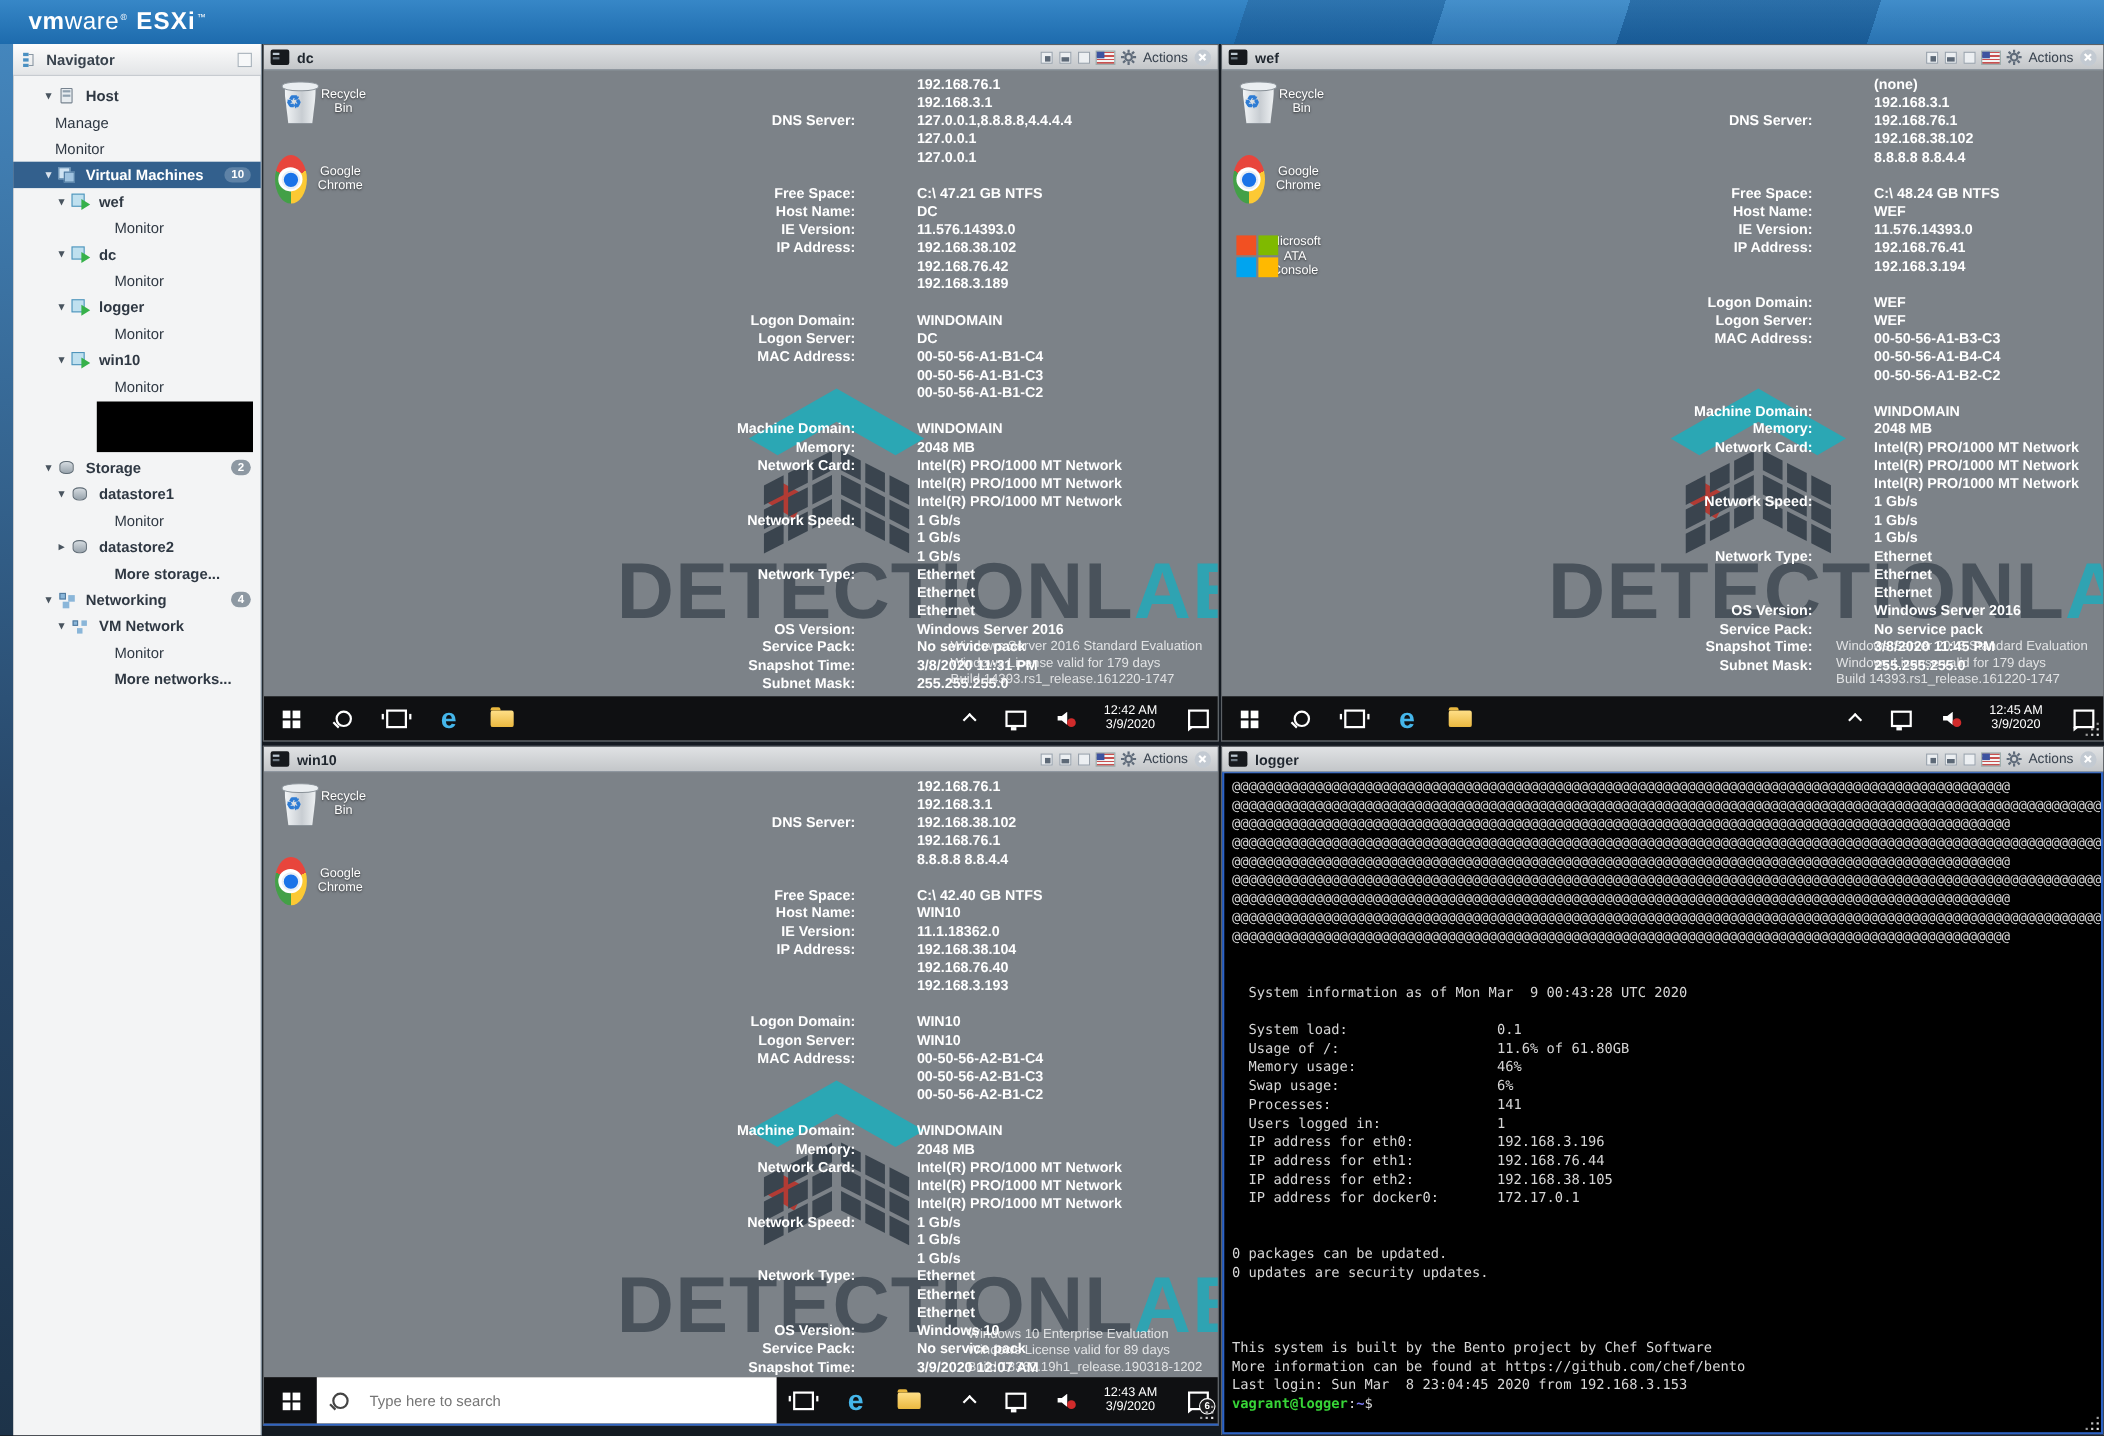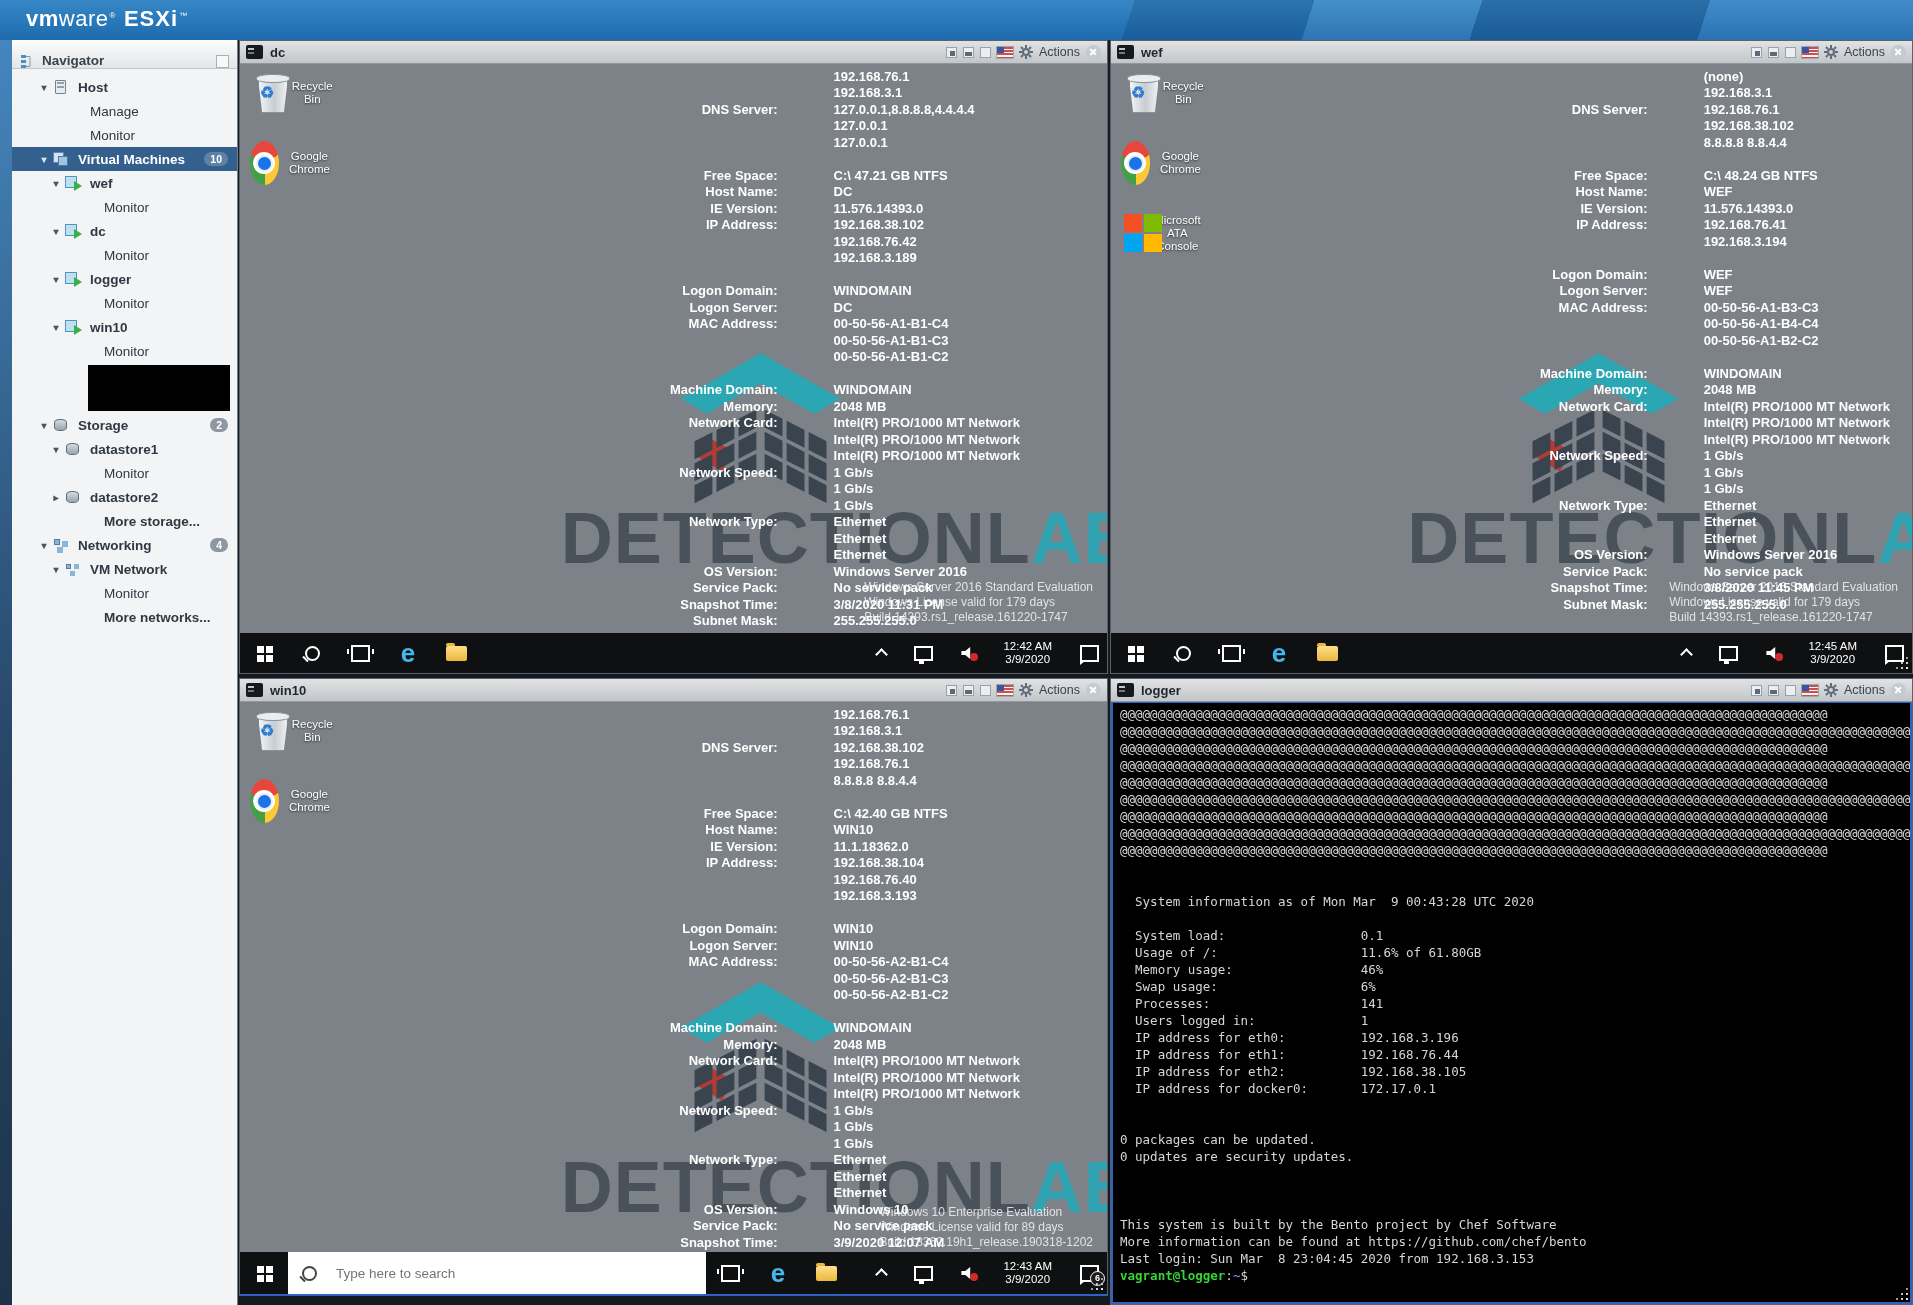--- a/index.html
+++ b/index.html
@@ -14,29 +14,29 @@
   .brand{position:absolute;left:26px;top:6px;color:#fff;font-size:22px;letter-spacing:.5px}
   .brand .bvm{font-weight:bold}
   .brand sup{font-size:8px;margin:0 8px 0 1px}
   .brand .besxi{font-weight:bold;letter-spacing:1px}
   
   .leftstrip{position:absolute;left:0;top:40px;width:12px;bottom:0;
              background:linear-gradient(180deg,#4486bd,#28486a 55%,#1d3349)}
   .sidebar{position:absolute;left:12px;top:40px;width:226px;bottom:0;background:#f3f4f5;
            border-right:1px solid #70808f;box-sizing:border-box;z-index:10}
   .sb-head{height:28px;background:linear-gradient(#fdfdfd,#e3e5e7);border-bottom:1px solid #c2c7cc;
-           display:flex;align-items:flex-end;padding:0 8px;gap:7px}
+           display:flex;align-items:center;padding:0 8px;gap:7px}
   .sb-title{font-weight:bold;font-size:13.5px;color:#39434e}
   .popout{margin-left:auto;width:11px;height:11px;border:1px solid #a8b2bb;background:#f7f8f9}
   .tree{padding-top:6px}
   .trow{display:flex;align-items:center;height:24px;font-size:13.5px;color:#2f3843;position:relative}
   .trow[data-variant~="b"]{font-weight:bold}
   .trow[data-variant~="p0"]{padding-left:24px}
   .trow[data-variant~="p1"]{padding-left:36px}
-  .trow[data-variant~="t1"]{padding-left:78px}
+  .trow[data-variant~="t1"]{padding-left:38px}
   .trow[data-variant~="t2"]{padding-left:92px}
   .trow[data-variant~="sel"]{background:#33608d;color:#fff}
   .trow[data-variant~="sel"] .caret{color:#dbe4ee}
   .trow[data-variant~="redacted"]{height:50px}
   .trow[data-variant~="redacted"]::after{content:"";position:absolute;left:76px;top:2px;width:142px;height:46px;background:#000}
   .caret{width:16px;text-align:center;font-size:10px;color:#49545f;flex:none}
   .caret:empty{display:none}
   .ticon{width:18px;height:16px;margin-right:8px;position:relative;flex:none}
   .ticon::before,.ticon::after{content:"";position:absolute;box-sizing:border-box}
   .ticon[data-icon="host"]::before{left:3px;top:1px;width:11px;height:14px;background:#e7ecf0;border:1px solid #76828e;border-radius:1px}

